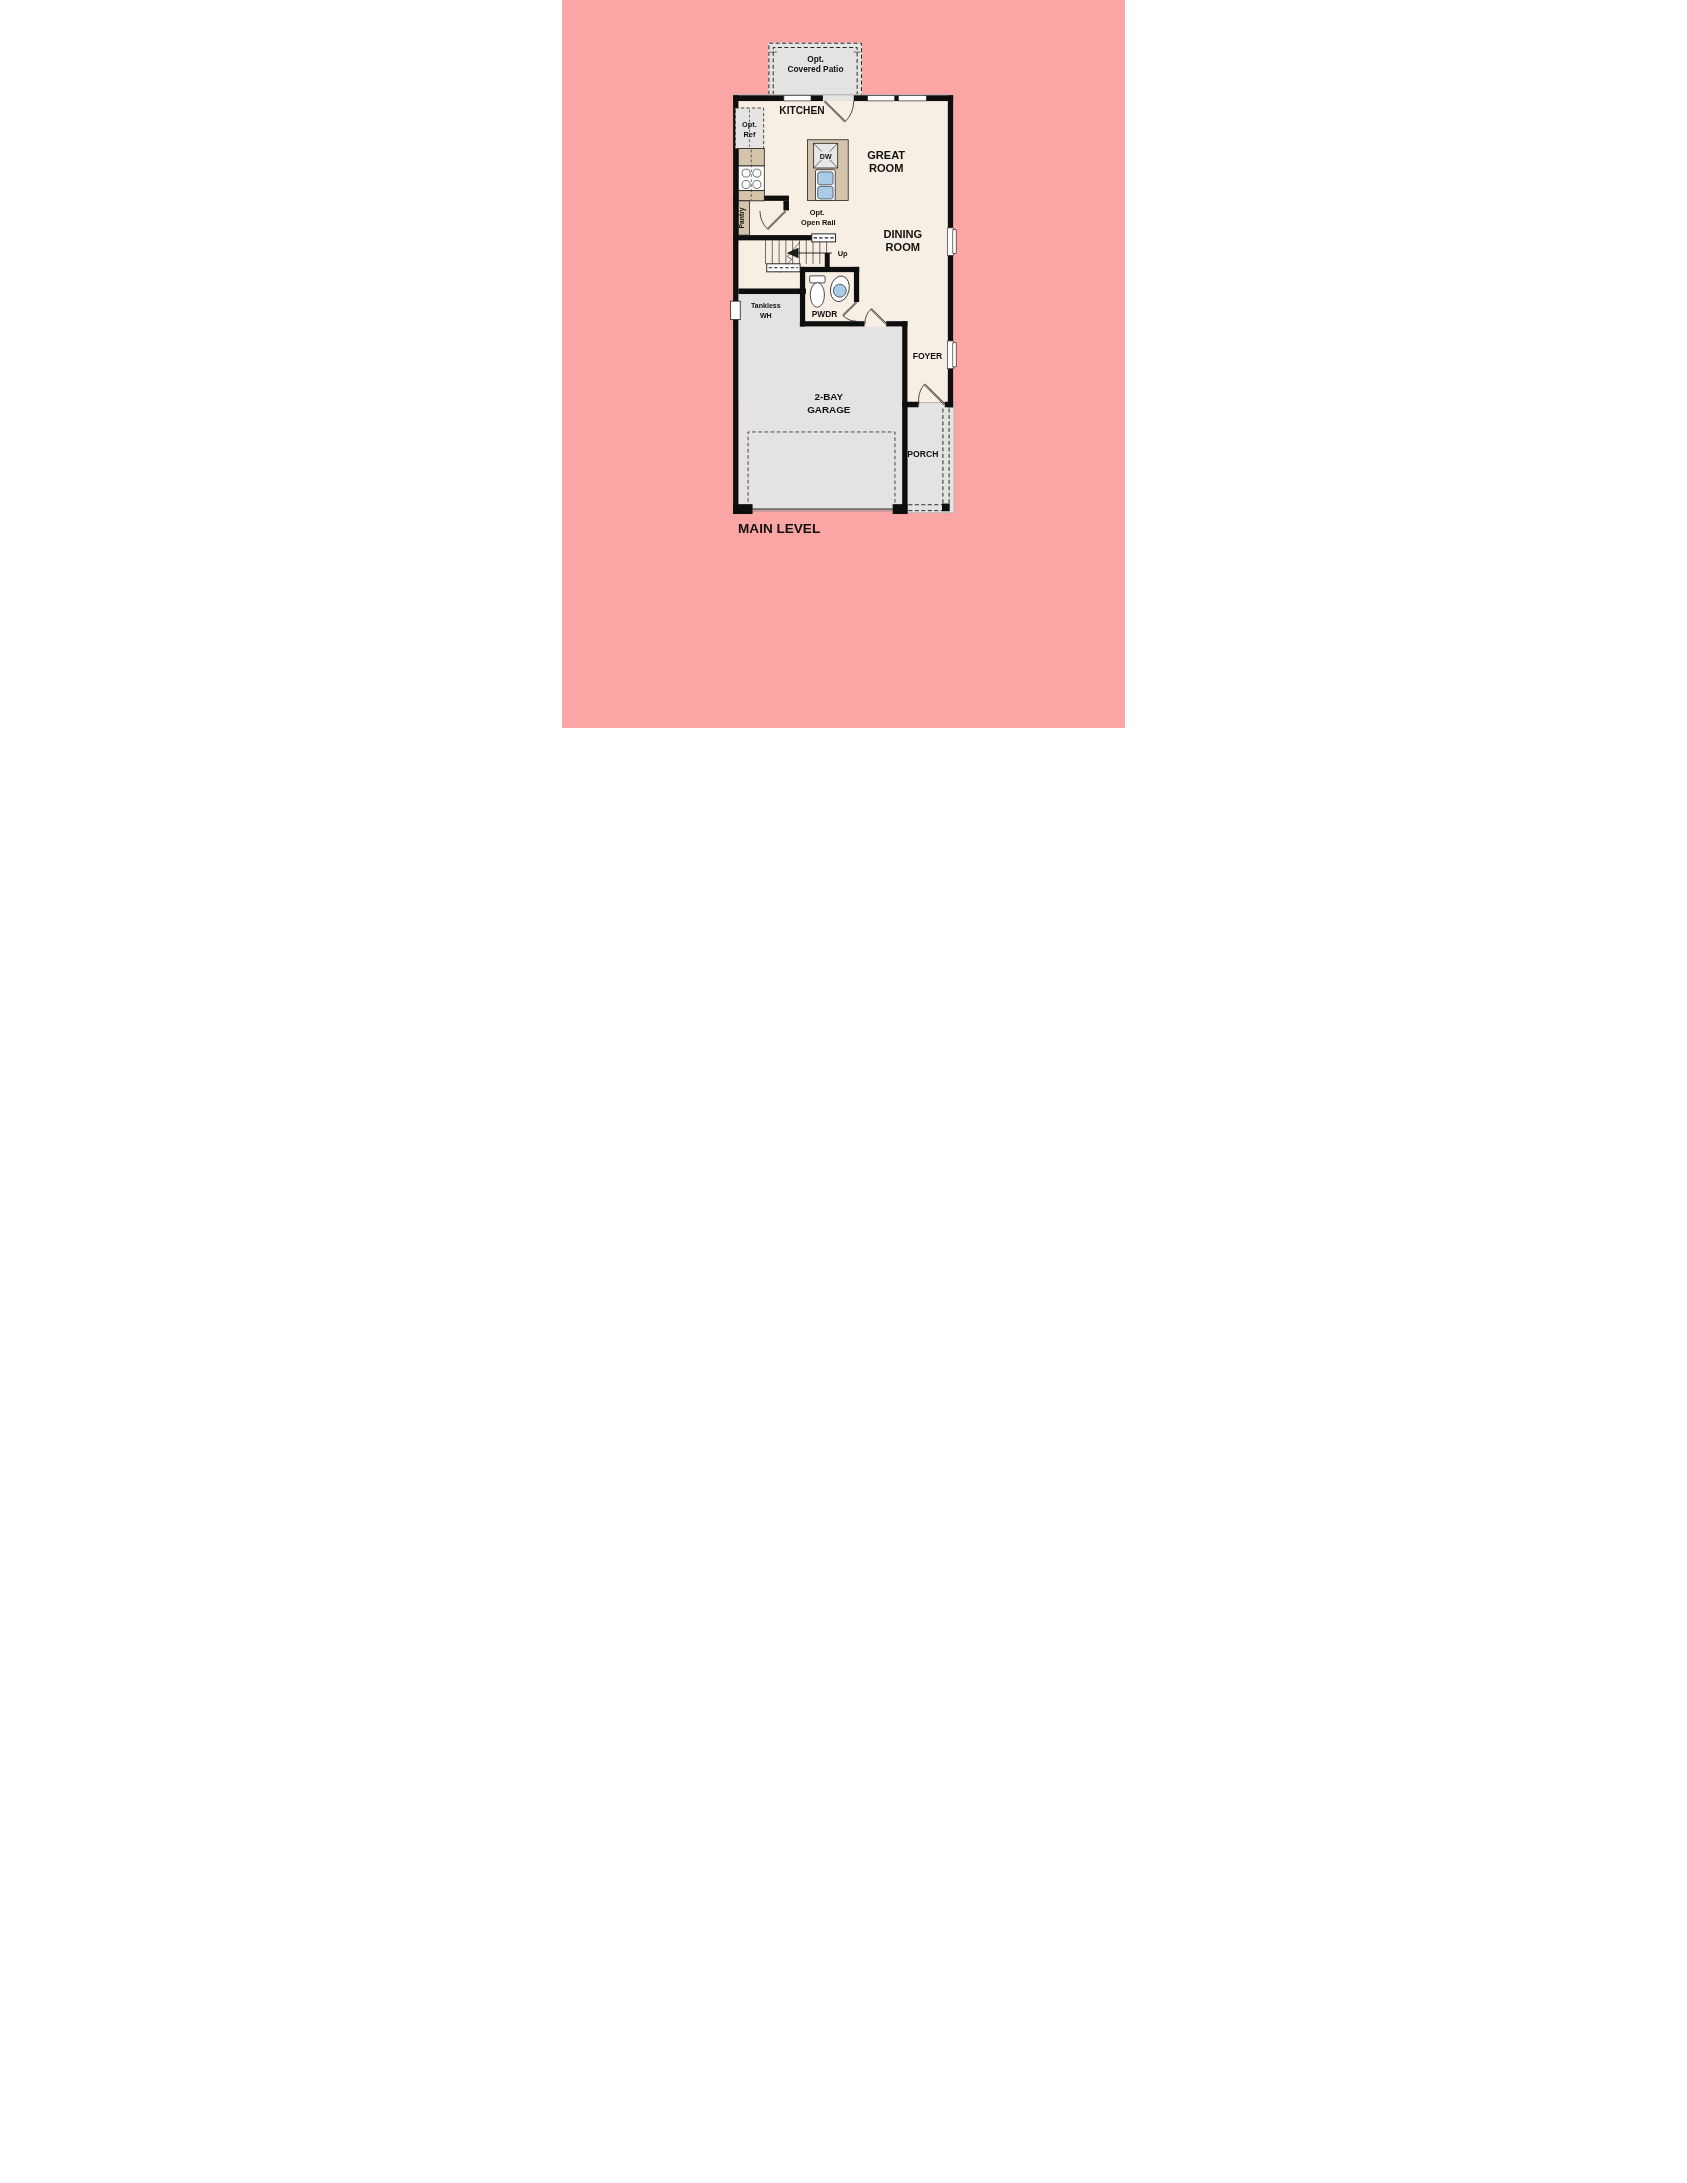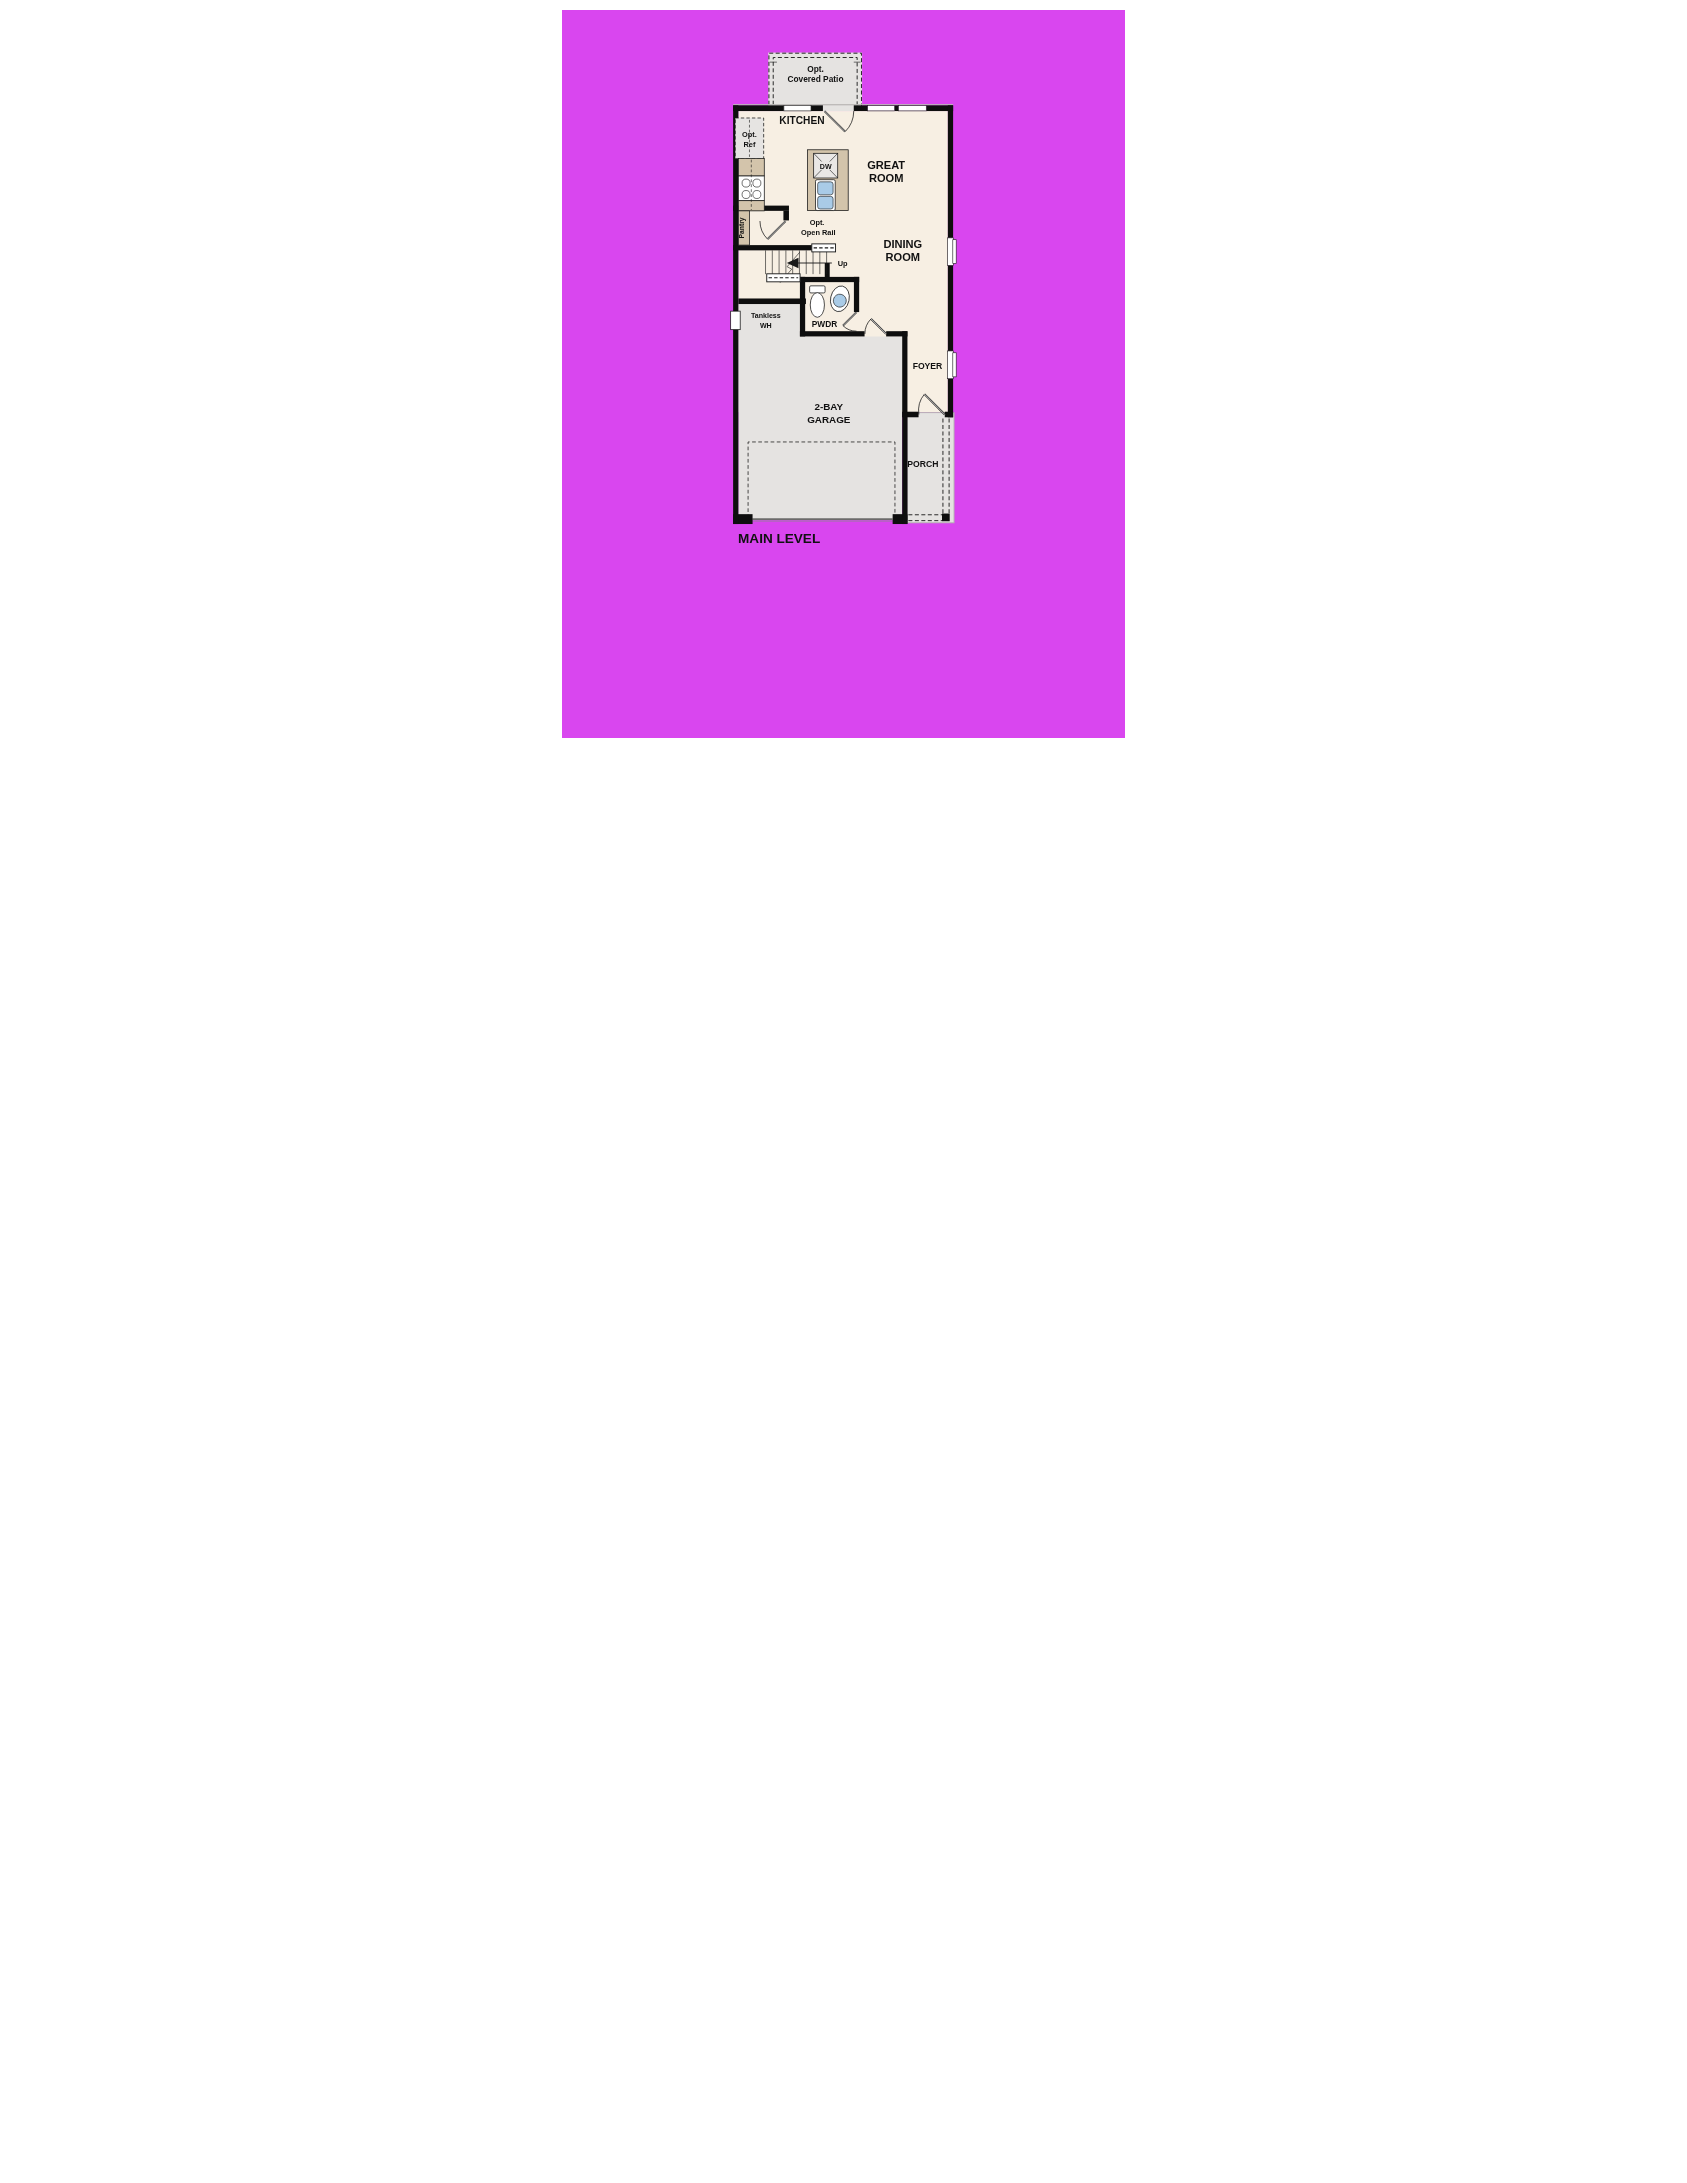--- a/index.html
+++ b/index.html
@@ -1,16 +1,16 @@
 <!DOCTYPE html>
 <html style="--floor: #f7efe3; --concrete: #e5e3e1; --casework: #d3c4ab; --appliance: #e9e7e5; --wall: #0e0e0e; --fixture_blue: #a9cbe7;font-size:7.4px"><head>
 <meta charset="utf-8">
 <style>
   html,body{margin:0;padding:0;background:#ffffff;}
-  .page{width:563px;height:728px;position:relative;background:#d946ef;margin:10px auto;}
+  .page{width:563px;height:728px;position:relative;background:#fca5a5;margin:0 auto;}
   svg{display:block;}
   svg text{font-family:"Liberation Sans","DejaVu Sans",sans-serif;font-weight:bold;fill:#111;}
   .wall{fill:var(--wall,#0e0e0e);}
   .floor{fill:var(--floor,#f7efe3);}
   .conc{fill:var(--concrete,#e5e3e1);}
   .case{fill:var(--casework,#d3c4ab);stroke:#1a1a1a;stroke-width:5;}
   .appl{fill:var(--appliance,#e9e7e5);}
   .blue{fill:var(--fixture_blue,#a9cbe7);stroke:#1a1a1a;stroke-width:4;}
   .win{fill:#ffffff;stroke:#1a1a1a;stroke-width:4;}
   .dash{fill:none;stroke:#1a1a1a;stroke-width:6;stroke-dasharray:26 16;}

